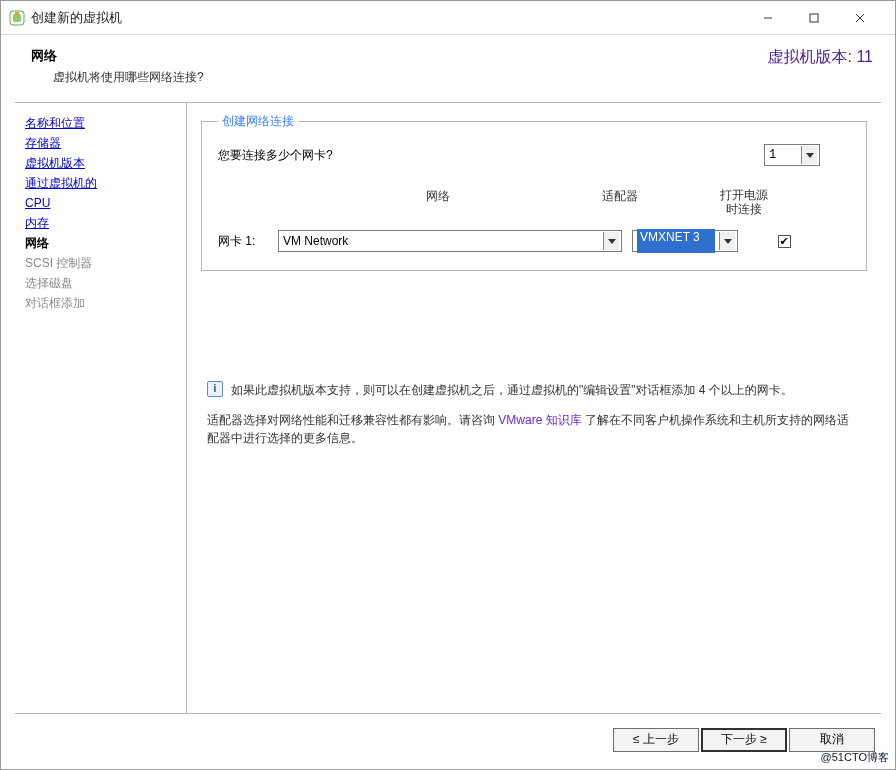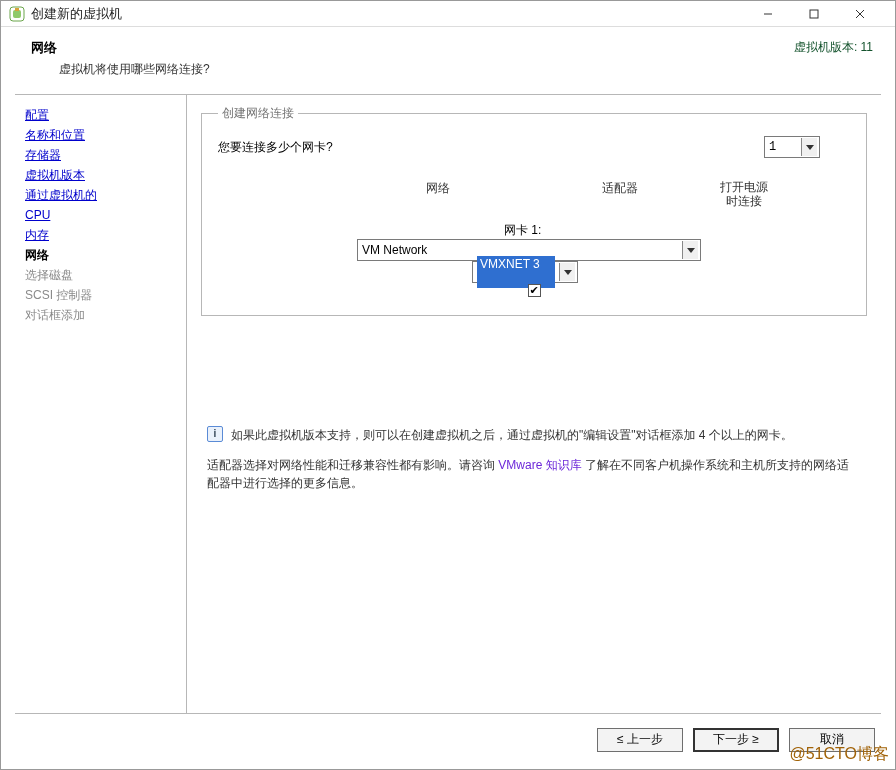--- a/index.html
+++ b/index.html
@@ -12,21 +12,21 @@
   }
   .window {
     width: 896px;
     height: 770px;
     border: 1px solid #999;
     display: flex;
     flex-direction: column;
     position: relative;
   }
   .titlebar {
-    height: 26px;
+    height: 34px;
     display: flex;
     align-items: center;
     justify-content: space-between;
     padding: 0 12px 0 8px;
     border-bottom: 1px solid #ddd;
     background:#fff;
   }
   .title-left { display: flex; align-items: center; gap: 6px; }
   .app-icon {
     width: 16px; height: 16px;
@@ -39,22 +39,22 @@
     display:flex; align-items:center; justify-content:center;
     color:#333;
   }
   .win-btn svg { width:10px; height:10px; }
   .header {
     padding: 12px 22px 10px 30px;
     display:flex; justify-content:space-between; align-items:flex-start;
   }
   .header-left { }
   .header-title { font-weight: bold; font-size: 13px; }
-  .header-sub { margin-left: 28px; margin-top:4px; color:#333; }
-  .header-right { font-size: 12px; color:#14532d; }
+  .header-sub { margin-left: 22px; margin-top:4px; color:#333; }
+  .header-right { font-size: 16px; color:#4c1d95; }
   .body {
     flex:1;
     display:flex;
     border-top:1px solid #b7b7b7;
     margin: 6px 14px 0 14px;
     min-height:0;
   }
   .sidebar {
     width: 172px;
     padding: 10px 6px 6px 10px;
@@ -79,21 +79,21 @@
     padding: 10px 14px 10px 14px;
     position:relative;
   }
   fieldset.groupbox {
     border:1px solid #b7b7b7;
     padding: 14px 16px 18px 16px;
     margin:0;
   }
   fieldset.groupbox legend {
     padding: 0 4px;
-    color:#737373;
+    color:#3b82f6;
   }
   .row { display:flex; align-items:center; }
   .q-row { margin-bottom: 22px; font-family: Liberation Mono, monospace; }
   .q-label { flex:1; }
   .num-select {
     width: 56px; height: 22px;
     border:1px solid #7a7a7a;
     background:#fff;
     font-size:12px;
     padding-left:4px;
@@ -101,75 +101,75 @@
   }
   .col-headers {
     display:flex;
     margin-bottom: 14px;
     color:#333;
   }
   .col-label { width: 60px; }
   .col-net { width: 320px; text-align:center; }
   .col-adapter { width: 118px; text-align:left; padding-left:4px; }
   .col-power { width: 56px; text-align:center; line-height:14px; }
-  .nic-row { display:flex; align-items:center;flex-direction:column; }
+  .nic-row { display:flex; align-items:center; }
   .nic-label { width: 60px; }
   .dropdown {
     height: 22px;
     border:1px solid #7a7a7a;
     background:#fff;
     display:flex; align-items:center;
     padding: 0 2px 0 4px;
     font-size:12px;
   }
   .dropdown .dd-text { flex:1; overflow:hidden; white-space:nowrap; }
   .dropdown .dd-btn {
     width:16px; height:18px;
     border-left:1px solid #888;
     background:#f0f0f0;
     display:flex;align-items:center;justify-content:center;
     margin-left:4px;
   }
   .dd-net { width: 344px; margin-right:10px;gap:48px; }
   .dd-adapter { width: 106px; margin-right: 18px; }
-  .dd-adapter .dd-text { background:#2f6fd0; color:#fff; padding:0 3px; height:32px; line-height:16px; }
+  .dd-adapter .dd-text { background:#2f6fd0; color:#fff; padding:0 3px; height:24px; line-height:16px; }
   .checkbox-cell { width: 56px; text-align:center; }
   .checkbox {
     width:13px;height:13px;border:1px solid #555; display:inline-flex;align-items:center;justify-content:center;background:#fff;font-size:11px; line-height:11px;
   }
   .info-block { margin-top: 110px; padding: 0 6px; }
   .info-row { display:flex; gap:8px; line-height:18px; margin-bottom:12px; }
   .info-icon {
     width:16px;height:16px; flex-shrink:0;
     border:1px solid #5a8bd6; background:#eaf1fb; color:#345; font-size:10px; font-weight:bold;
     display:flex;align-items:center;justify-content:center; border-radius:2px;
   }
   .info-text { color:#333; }
   .info-text2 { color:#333; line-height:18px; }
   .kb-link { color:#6d28d9; text-decoration:none; }
   .footer {
     height: 52px;
     border-top: 1px solid #b7b7b7;
     margin: 0 14px 4px 14px;
-    display:flex; align-items:center; justify-content:flex-end; gap:10px;
+    display:flex; align-items:center; justify-content:flex-end; gap:2px;
     padding: 0 6px;
   }
   .wiz-btn {
     min-width: 86px; height: 24px;
     border:1px solid #6f6f6f;
     background:#f3f3f3;
     font-size:12px;
     padding: 0 10px;
     cursor:pointer;
     display:flex;align-items:center;justify-content:center;
   }
   .wiz-btn.primary { border:2px solid #333; font-weight:normal; }
   .watermark {
     position:absolute; right:6px; bottom:4px;
-    color:#a16207; font-size:16px; pointer-events:none;
+    color:#0f172a; font-size:11px; pointer-events:none;
   }
   .caret {
     width:0;height:0;border-left:4px solid transparent;border-right:4px solid transparent;border-top:5px solid #333;
   }
 </style>
 </head>
 <body>
 
 <div class="window">
 
@@ -208,30 +208,29 @@
     <div class="header-left">
       <div class="header-title">网络</div>
       <div class="header-sub">虚拟机将使用哪些网络连接?</div>
     </div>
     <div class="header-right">虚拟机版本: 11</div>
   </div>
 
   <div class="body">
 
     <div class="sidebar">
-      <a class="side-item">配置</a>
       <a class="side-item">名称和位置</a>
       <a class="side-item">存储器</a>
       <a class="side-item">虚拟机版本</a>
       <a class="side-item">通过虚拟机的</a>
       <a class="side-item">CPU</a>
       <a class="side-item">内存</a>
       <span class="side-item side-current">网络</span>
+      <span class="side-item side-disabled">SCSI 控制器</span>
       <span class="side-item side-disabled">选择磁盘</span>
-      <span class="side-item side-disabled">SCSI 控制器</span>
       <span class="side-item side-disabled">对话框添加</span>
     </div>
 
     <div class="content">
       <fieldset class="groupbox">
         <legend>创建网络连接</legend>
 
         <div class="row q-row">
           <span class="q-label">您要连接多少个网卡?</span>
           <div class="dropdown num-select">

